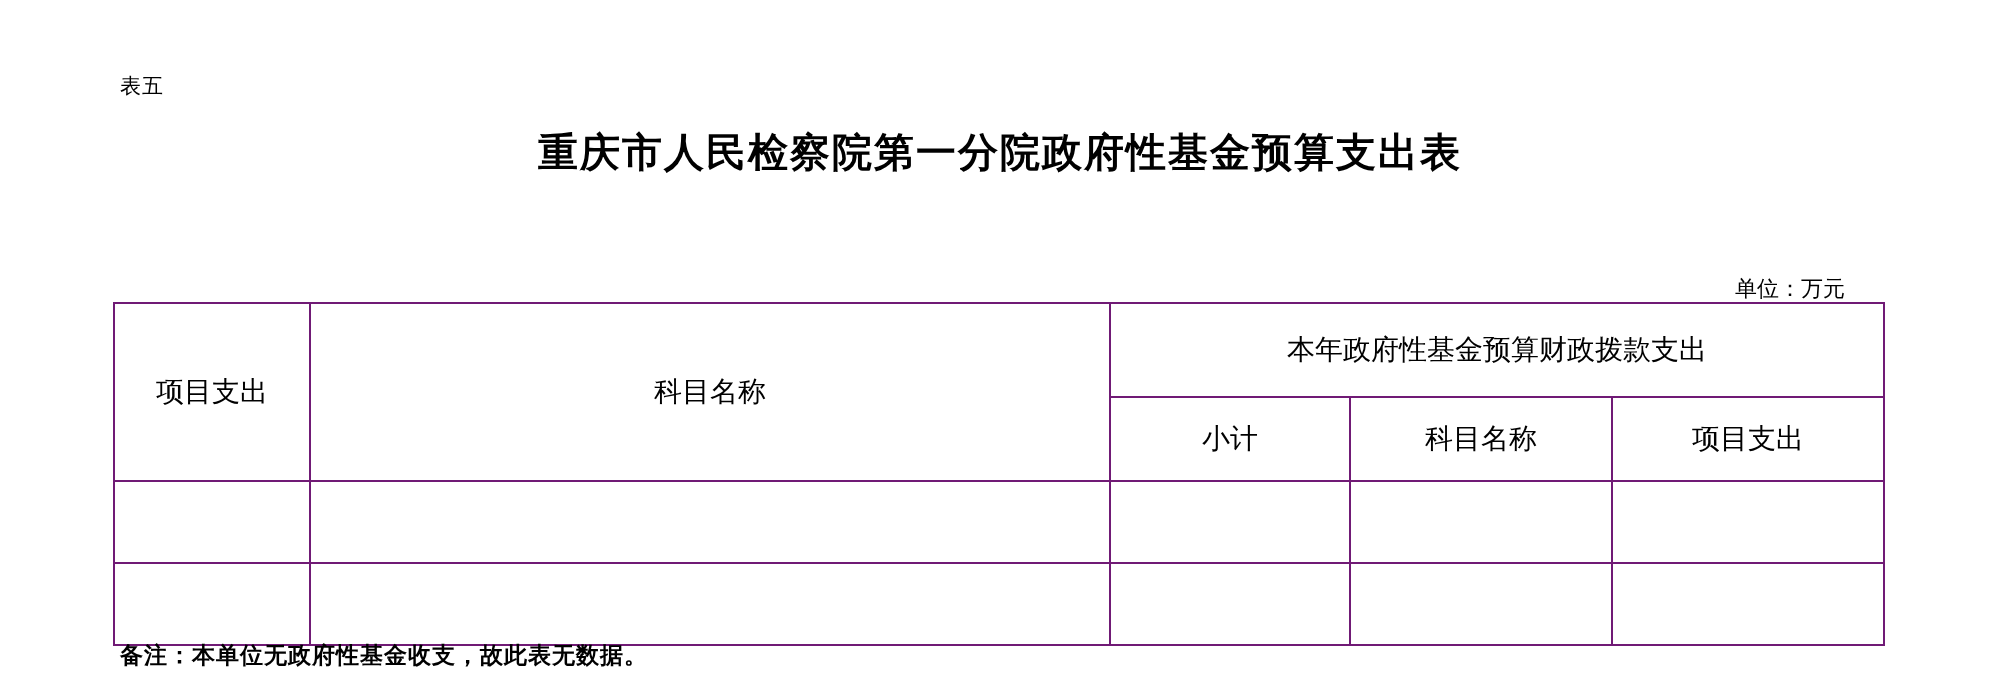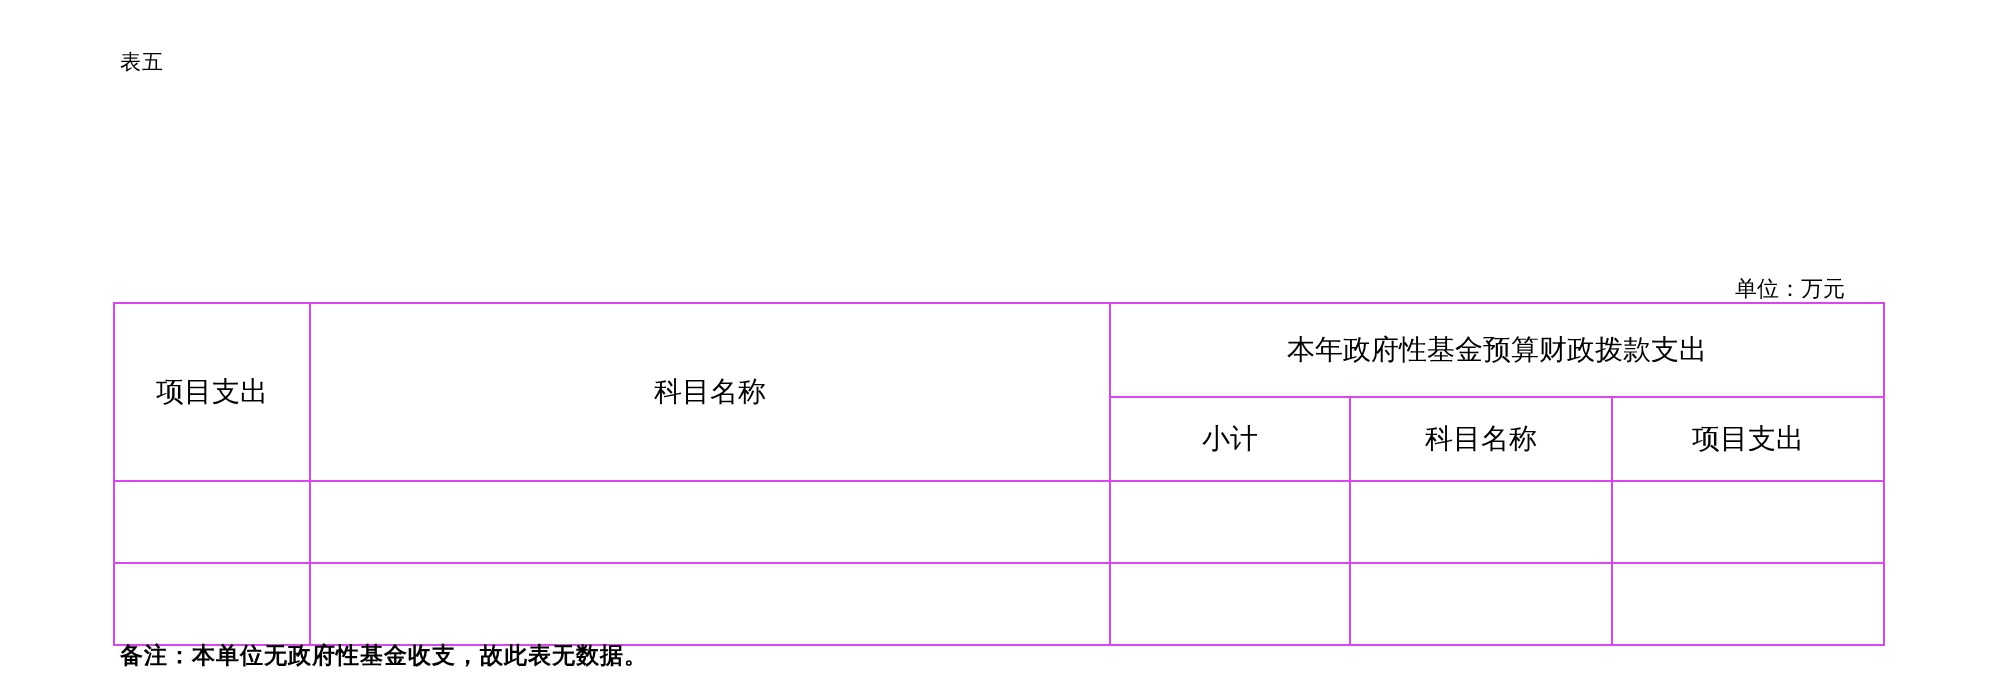--- a/index.html
+++ b/index.html
@@ -16,21 +16,21 @@
   }
   .page {
     position: relative;
     width: 2000px;
     height: 692px;
     box-sizing: border-box;
   }
   .sheet-label {
     position: absolute;
     left: 120px;
-    top: 48px;
+    top: 72px;
     font-size: 21px;
     font-family: "DejaVu Sans", "Liberation Sans", sans-serif;
     letter-spacing: 1px;
   }
   .doc-title {
     position: absolute;
     left: 0;
     right: 0;
     top: 125px;
     text-align: center;
@@ -51,21 +51,21 @@
     left: 113px;
     top: 302px;
     width: 1770px;
   }
   table.budget {
     border-collapse: collapse;
     width: 1770px;
     table-layout: fixed;
   }
   table.budget td, table.budget th {
-    border: 2px solid #d946ef;
+    border: 2px solid #701a75;
     text-align: center;
     vertical-align: middle;
     font-weight: normal;
     font-size: 28px;
     font-family: "DejaVu Serif", "Liberation Serif", serif;
     padding: 0;
   }
   .col-code { width: 196px; }
   .col-name { width: 800px; }
   .col-sub  { width: 240px; }
@@ -86,20 +86,21 @@
     font-weight: bold;
   }
 </style>
 </head>
 <body>
 
 <div class="page">
 
   <div class="sheet-label">表五</div>
 
+  <div class="doc-title">重庆市人民检察院第一分院政府性基金预算支出表</div>
 
   <div class="unit-note">单位：万元</div>
 
   <div class="table-wrap">
     <table class="budget">
       <colgroup>
         <col class="col-code">
         <col class="col-name">
         <col class="col-sub">
         <col class="col-basic">

